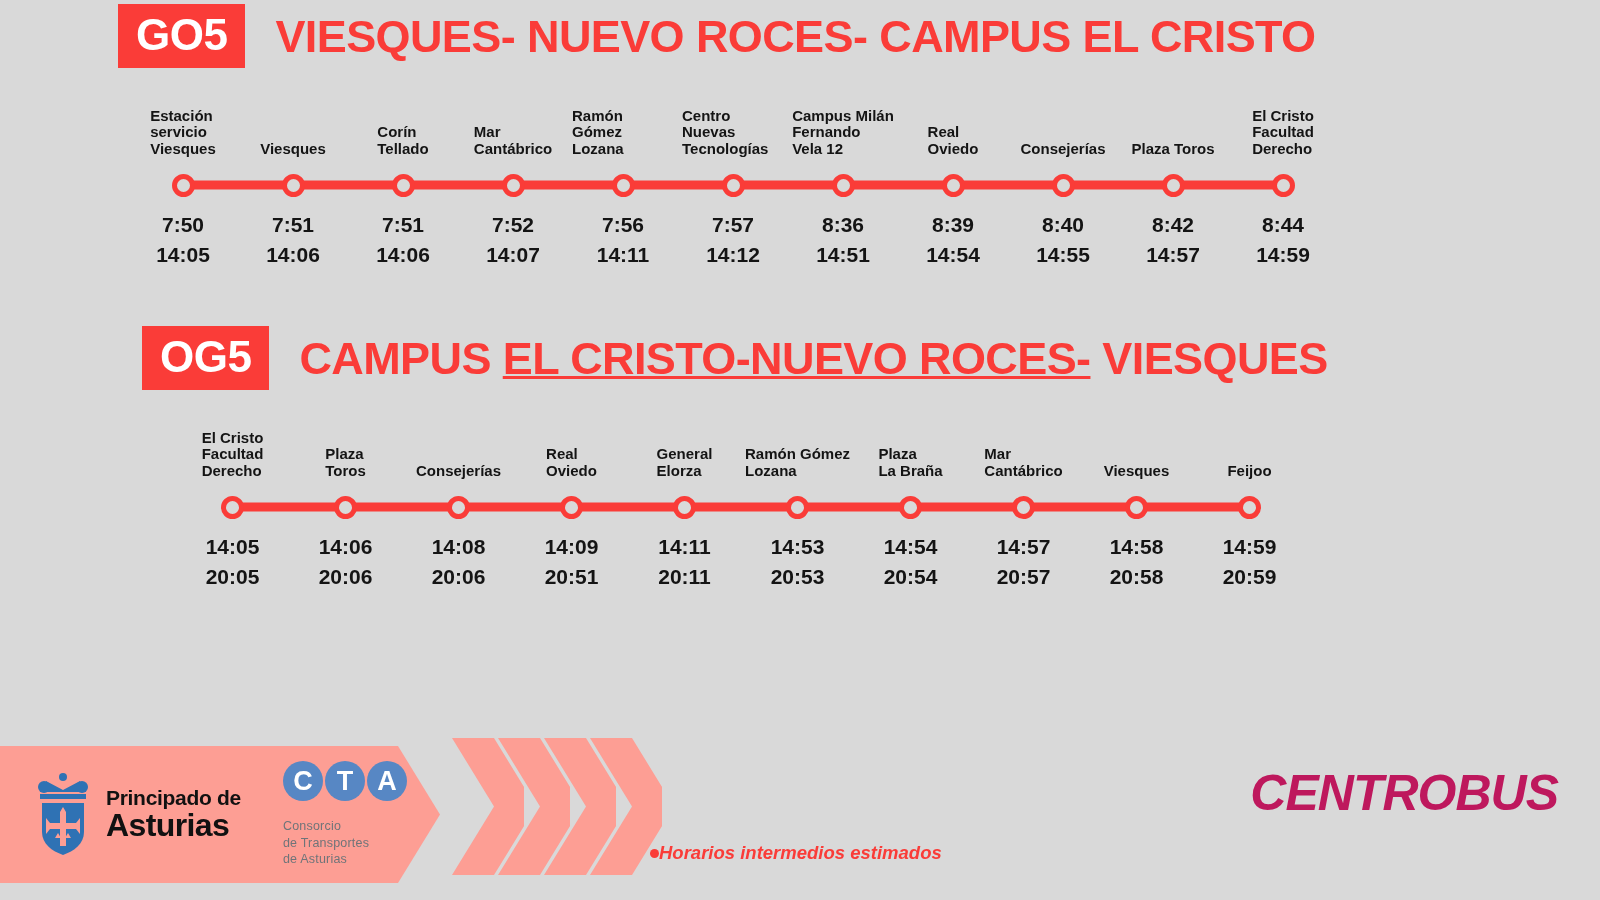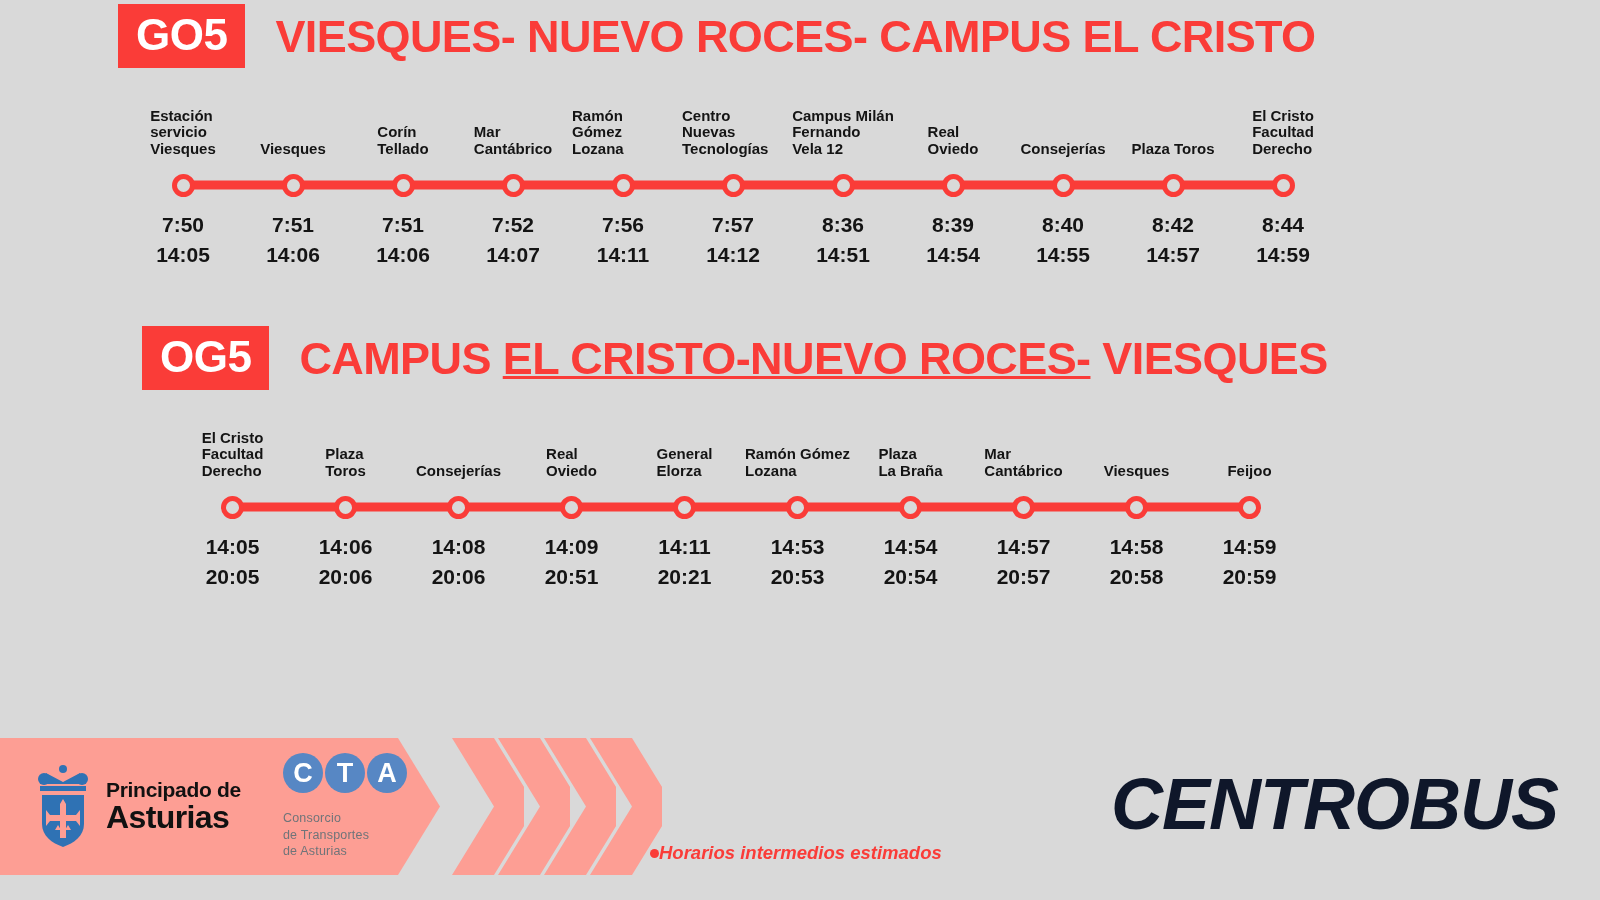--- a/index.html
+++ b/index.html
@@ -128,21 +128,21 @@
   #footer {
     position: absolute;
     left: 0;
     bottom: 0;
     width: 1600px;
     height: 180px;
   }
   .footer-band {
     position: absolute;
     left: 0;
-    top: 18px;
+    top: 26px;
     width: 440px;
     height: 137px;
     background: #fd9e94;
     clip-path: polygon(0 0, 398px 0, 440px 68.5px, 398px 137px, 0 137px);
     display: flex;
     align-items: center;
     padding-left: 34px;
     box-sizing: border-box;
   }
   .chev {
@@ -189,22 +189,22 @@
     color: #fa3c38;
     font-size: 18.5px;
     font-weight: bold;
     font-style: italic;
   }
 
   .brand {
     position: absolute;
     right: 42px;
     top: 48px;
-    color: #0f172a;
-    font-size: 72px;
+    color: #be185d;
+    font-size: 50px;
     font-weight: bold;
     font-style: italic;
     letter-spacing: -1px;
     line-height: 1;
   }
 </style>
 </head>
 <body>
 
 <div class="route-block" id="route-1">
@@ -406,21 +406,21 @@
         </div>
         <div class="stop" style="width: 113px;">
           <div class="stop-name">General
 Elorza</div>
           <div class="marker-band">
             <div class="seg"></div>
             <div class="dot"></div>
           </div>
           <div class="times">
             <div class="time">14:11</div>
-            <div class="time">20:21</div>
+            <div class="time">20:11</div>
           </div>
         </div>
         <div class="stop" style="width: 113px;">
           <div class="stop-name">Ramón Gómez
 Lozana</div>
           <div class="marker-band">
             <div class="seg"></div>
             <div class="dot"></div>
           </div>
           <div class="times">

